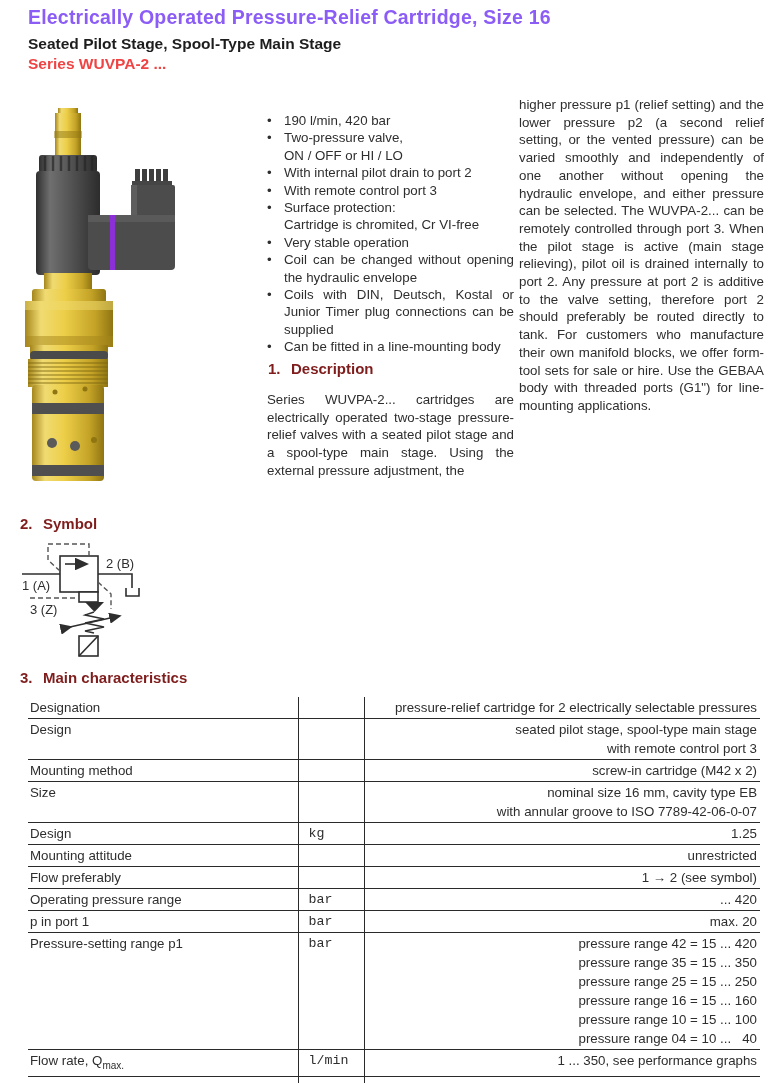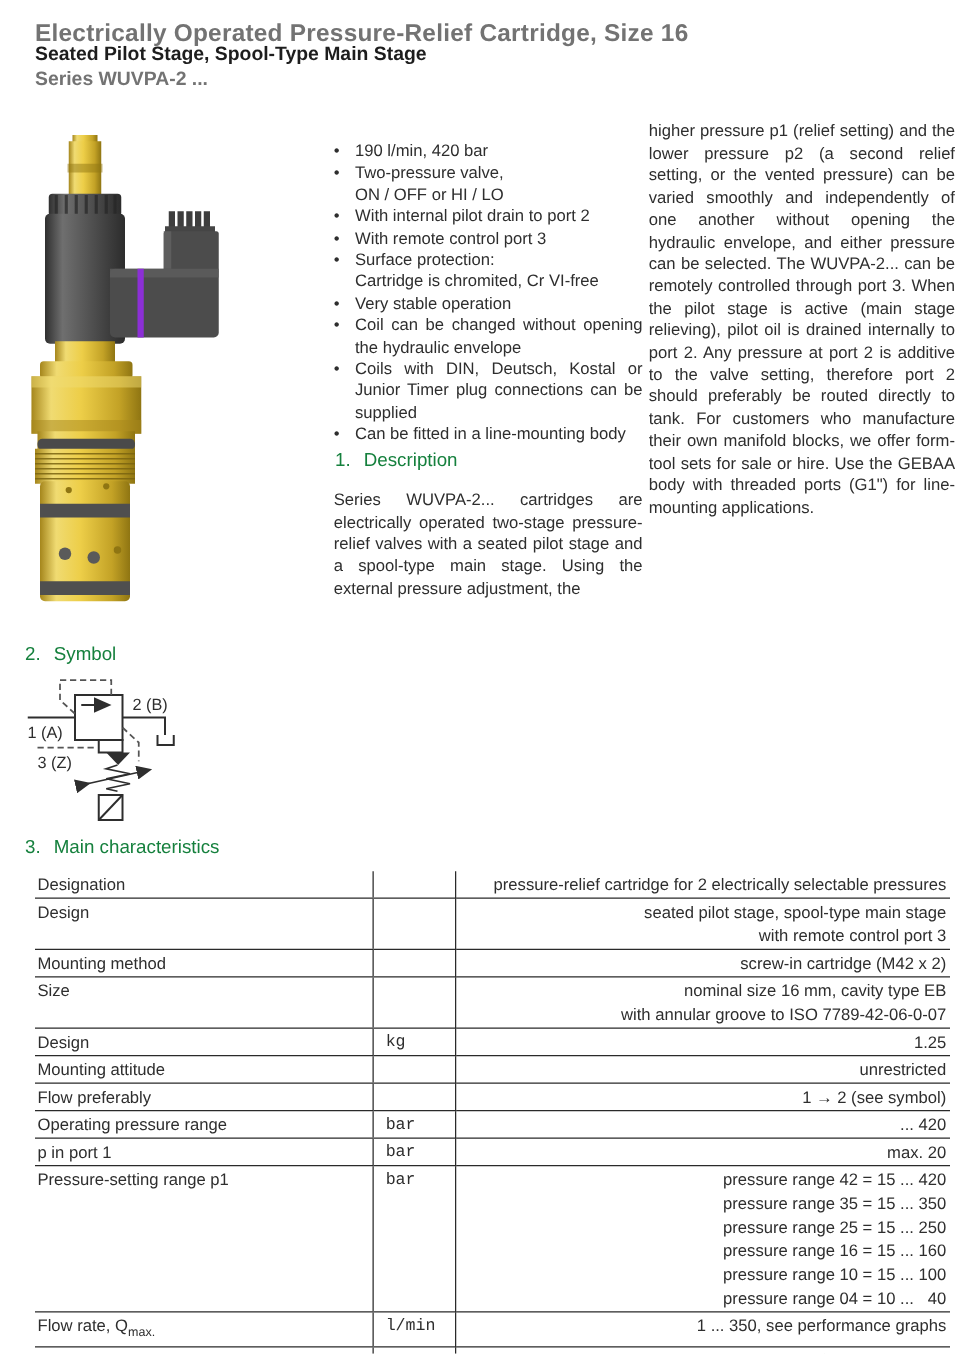--- a/index.html
+++ b/index.html
@@ -1,26 +1,26 @@
 <!DOCTYPE html>
 <html><head>
 <meta charset="utf-8">
 <style>
   html,body { margin:0; padding:0; background:#ffffff; }
   .page {
     position:relative; width:771px; height:1083px; background:#ffffff;
     font-family:"Liberation Sans", sans-serif; color:#2e2e2e; overflow:hidden;
   }
   
-  .title-1 { position:absolute; left:28px; top:16px;  font-size:19.5px; font-weight:bold; color:#737373; letter-spacing:0.2px; }
+  .title-1 { position:absolute; left:28px; top:6px;  font-size:19.5px; font-weight:bold; color:#8b5cf6; letter-spacing:0.2px; }
   .title-2 { position:absolute; left:28px; top:35px; font-size:15.5px; font-weight:bold; color:#1d1d1d; }
-  .title-3 { position:absolute; left:28px; top:55px; font-size:15.5px; font-weight:bold; color:#737373; }
-
-  
-  .sec-h { position:absolute; font-size:15px; font-weight:normal; color:#15803d; }
+  .title-3 { position:absolute; left:28px; top:55px; font-size:15.5px; font-weight:bold; color:#ef4444; }
+
+  
+  .sec-h { position:absolute; font-size:15px; font-weight:bold; color:#7f1d1d; }
   .sec-num { display:inline-block; width:23px; }
 
   
   .features { position:absolute; left:267px; top:112px; width:247px; font-size:13.3px; line-height:17.4px; }
   .feature { display:flex; }
   .feature .dot { width:17px; flex:none; }
   .feature .txt { flex:1; text-align:justify; white-space:pre-line; }
 
   
   .para { font-size:13.3px; line-height:17.7px; text-align:justify; white-space:normal; }

